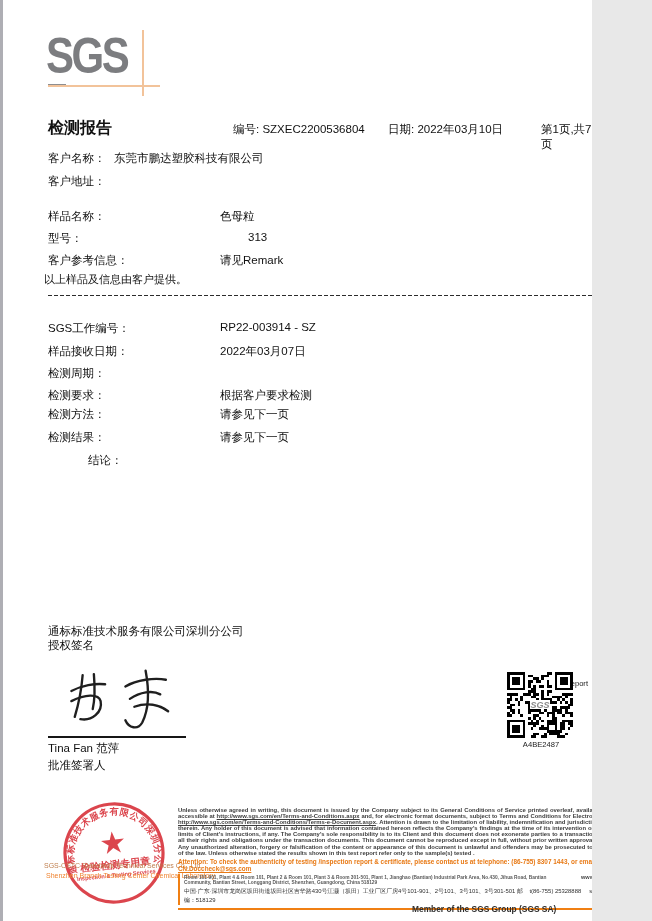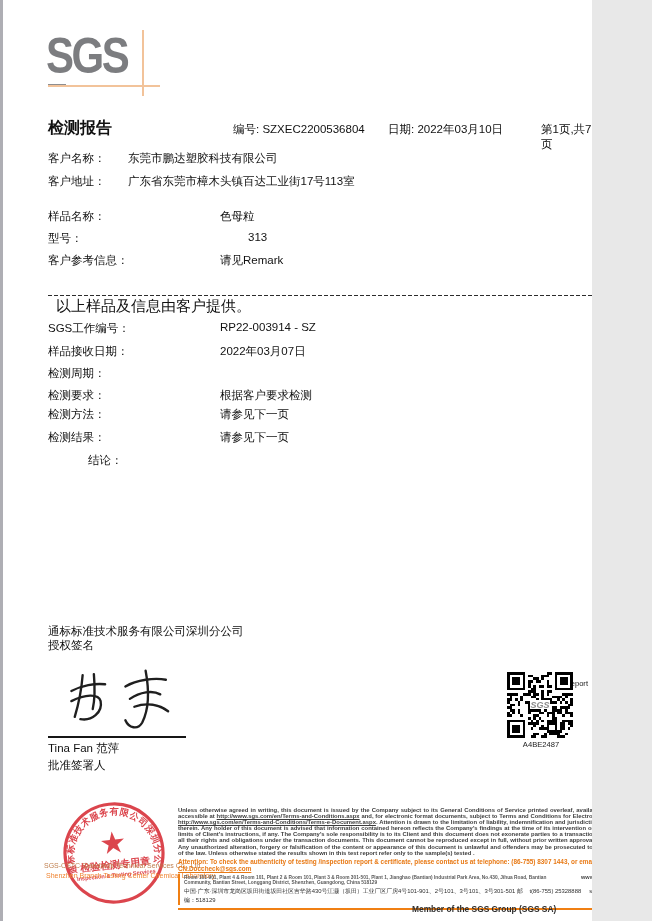--- a/index.html
+++ b/index.html
@@ -12,22 +12,22 @@
         letter-spacing:-3px;transform:scaleX(0.84);transform-origin:left top;line-height:52px;}
   .logo-underline-gray{left:48px;top:84px;width:18px;height:2px;background:#8e8e90;}
   .logo-hline{left:48px;top:85px;width:112px;height:2px;background:#f2c39a;}
   .logo-vline{left:142px;top:30px;width:2px;height:66px;background:#f2c39a;}
   
   .doc-title{left:48px;top:118px;font-size:16px;font-weight:bold;}
   .meta{font-size:11.5px;top:122px;}
   
   .lbl{position:absolute;left:48px;font-size:11.5px;white-space:nowrap;}
   .val{position:absolute;font-size:11.5px;white-space:nowrap;}
-  .v110{left:128px;} .v220{left:220px;}
-  .note{left:56px;font-size:15px;margin-top:25px;}
+  .v110{left:114px;} .v220{left:220px;}
+  .note{left:44px;font-size:11px;}
   .dashes{left:48px;top:295px;width:582px;height:1px;
           background:repeating-linear-gradient(90deg,#2c2c2c 0 4px,transparent 4px 6px);}
   .para{left:220px;top:452px;width:414px;font-size:11.5px;line-height:17.3px;}
   
   .sig-company{left:48px;top:624px;font-size:11.5px;}
   .sig-auth{left:48px;top:638px;font-size:11.5px;}
   .sig-line{left:48px;top:736px;width:138px;height:2px;background:#161616;}
   .sig-name{left:48px;top:741px;font-size:11.5px;}
   .sig-role{left:48px;top:758px;font-size:11.5px;}
   
@@ -65,21 +65,20 @@
   <div class="abs logo-vline"></div>
 
   <div class="abs doc-title">检测报告</div>
   <div class="abs meta" style="left:233px;"><span>编号:</span> <span>SZXEC2200536804</span></div>
   <div class="abs meta" style="left:388px;"><span>日期:</span> <span>2022年03月10日</span></div>
   <div class="abs meta" style="left:541px;">第1页,共7页</div>
 
   <div class="lbl" style="top:151px;">客户名称：</div>
   <div class="val v110" style="top:151px;">东莞市鹏达塑胶科技有限公司</div>
   <div class="lbl" style="top:174px;">客户地址：</div>
-  <div class="val v110" style="top:174px;">广东省东莞市樟木头镇百达工业街17号113室</div>
 
   <div class="lbl" style="top:209px;">样品名称：</div>
   <div class="val v220" style="top:209px;">色母粒</div>
   <div class="lbl" style="top:231px;">型号：</div>
   <div class="val v220" style="top:231px;margin-left:28px;">313</div>
   <div class="lbl" style="top:253px;">客户参考信息：</div>
   <div class="val v220" style="top:253px;">请见Remark</div>
   <div class="abs note" style="top:272px;">以上样品及信息由客户提供。</div>
 
   <div class="abs dashes"></div>

